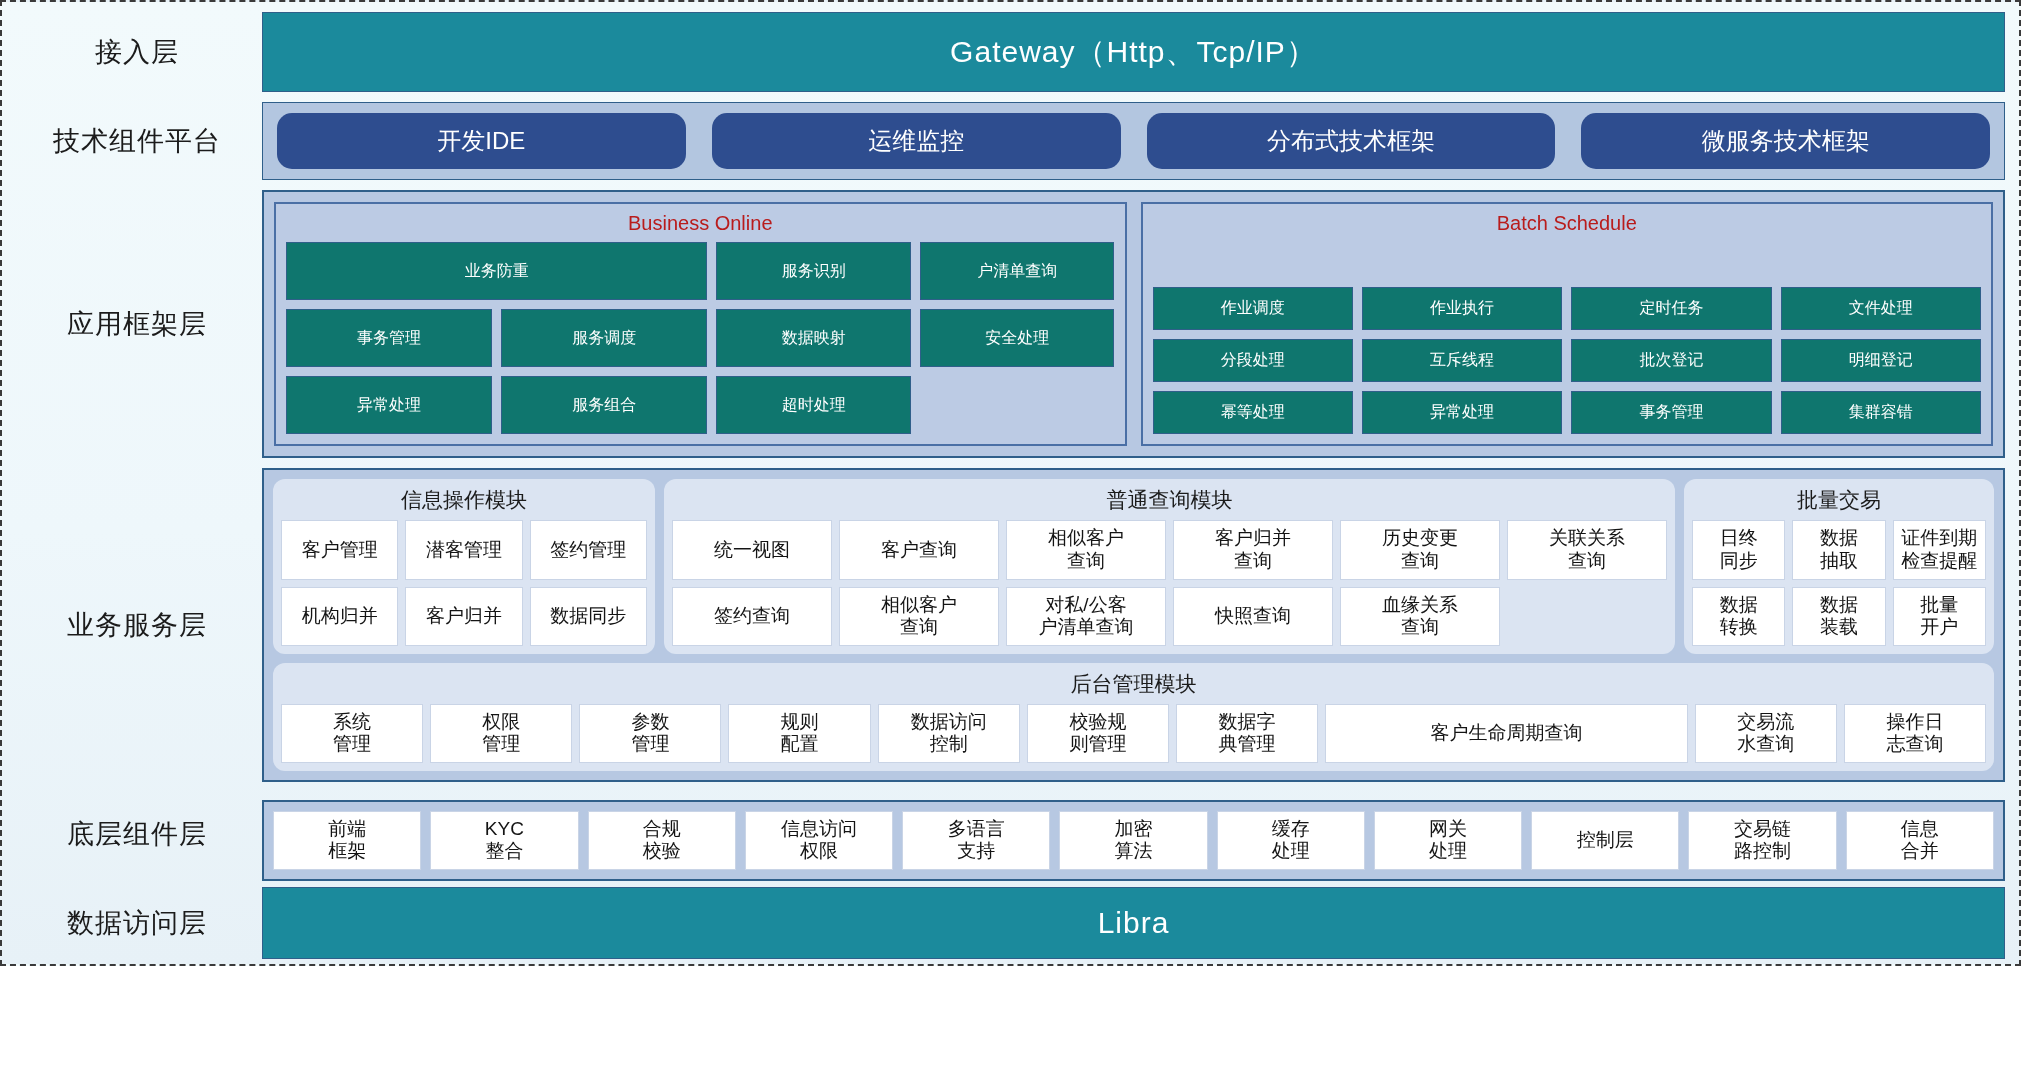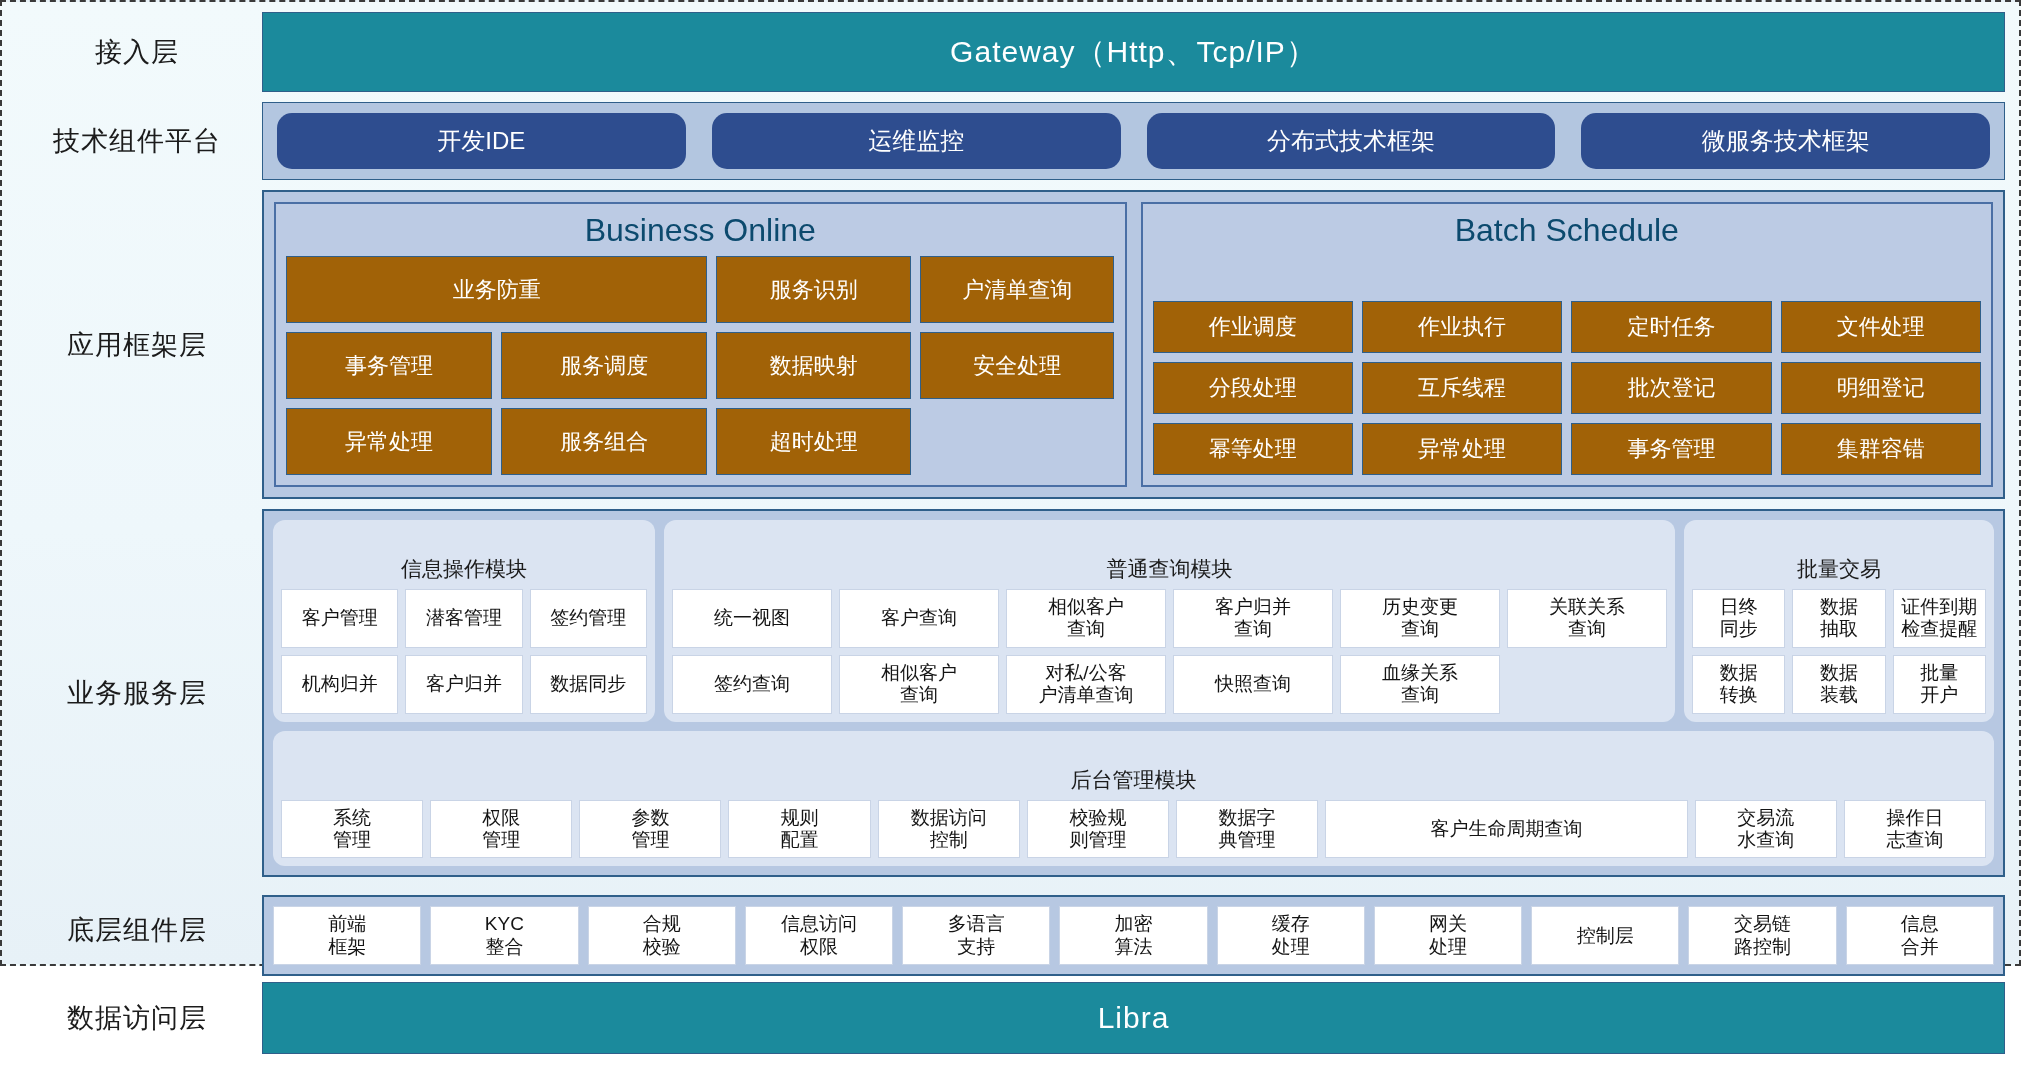--- a/index.html
+++ b/index.html
@@ -77,35 +77,35 @@
   .app-group{
     flex:1 1 0;
     background:#bccbe4;
     border:2px solid #4a6fa5;
     padding:6px 10px 10px 10px;
     box-sizing:border-box;
     display:flex;flex-direction:column;
   }
   .group-title{
     text-align:center;
-    font-size:32px;
-    color:#0c4a6e;
+    font-size:20px;
+    color:#b91c1c;
     padding:2px 0 7px 0;
   }
   .app-grid{
     display:grid;
     gap:9px;
   }
   .bo-grid{grid-template-columns:1.06fr 1.06fr 1fr 1fr;}
   .bs-grid{grid-template-columns:1fr 1fr 1fr 1fr;}
   .blue-chip{
-    background:#a16207;
+    background:#0f766e;
     border:1px solid #2f5f8a;
     color:#ffffff;
-    font-size:22px;
+    font-size:16px;
     text-align:left;
     display:flex;align-items:center;justify-content:center;
     padding:10px 2px;
     box-sizing:border-box;
   }
   .span2{grid-column:span 2;}
 
   
   .svc-outer{
     flex:1;
@@ -121,21 +121,20 @@
     border-radius:12px;
     padding:4px 8px 8px 8px;
     box-sizing:border-box;
     display:flex;flex-direction:column;
   }
   .svc-title{
     text-align:center;
     font-size:21px;
     color:#1b1b1b;
     padding:3px 0 6px 0;
-    margin-top:28px;
   }
   .svc-grid{display:grid;gap:7px;flex:1;}
   .white-chip{
     background:#ffffff;
     border:1px solid #c9d4e6;
     color:#141414;
     font-size:19px;
     text-align:center;
     display:flex;align-items:center;justify-content:center;
     line-height:1.18;

